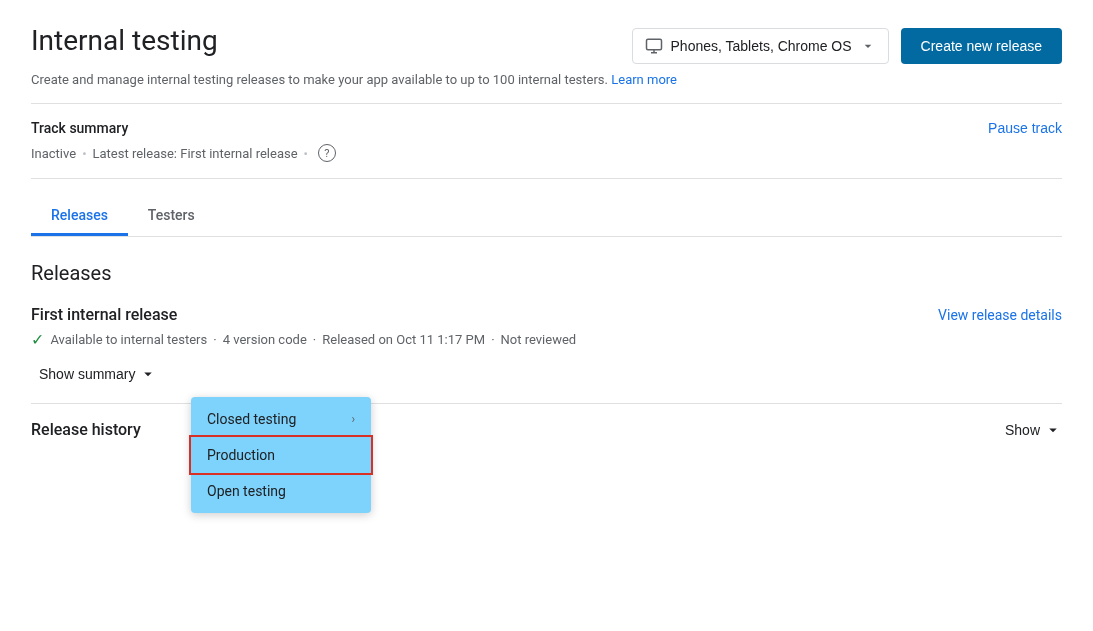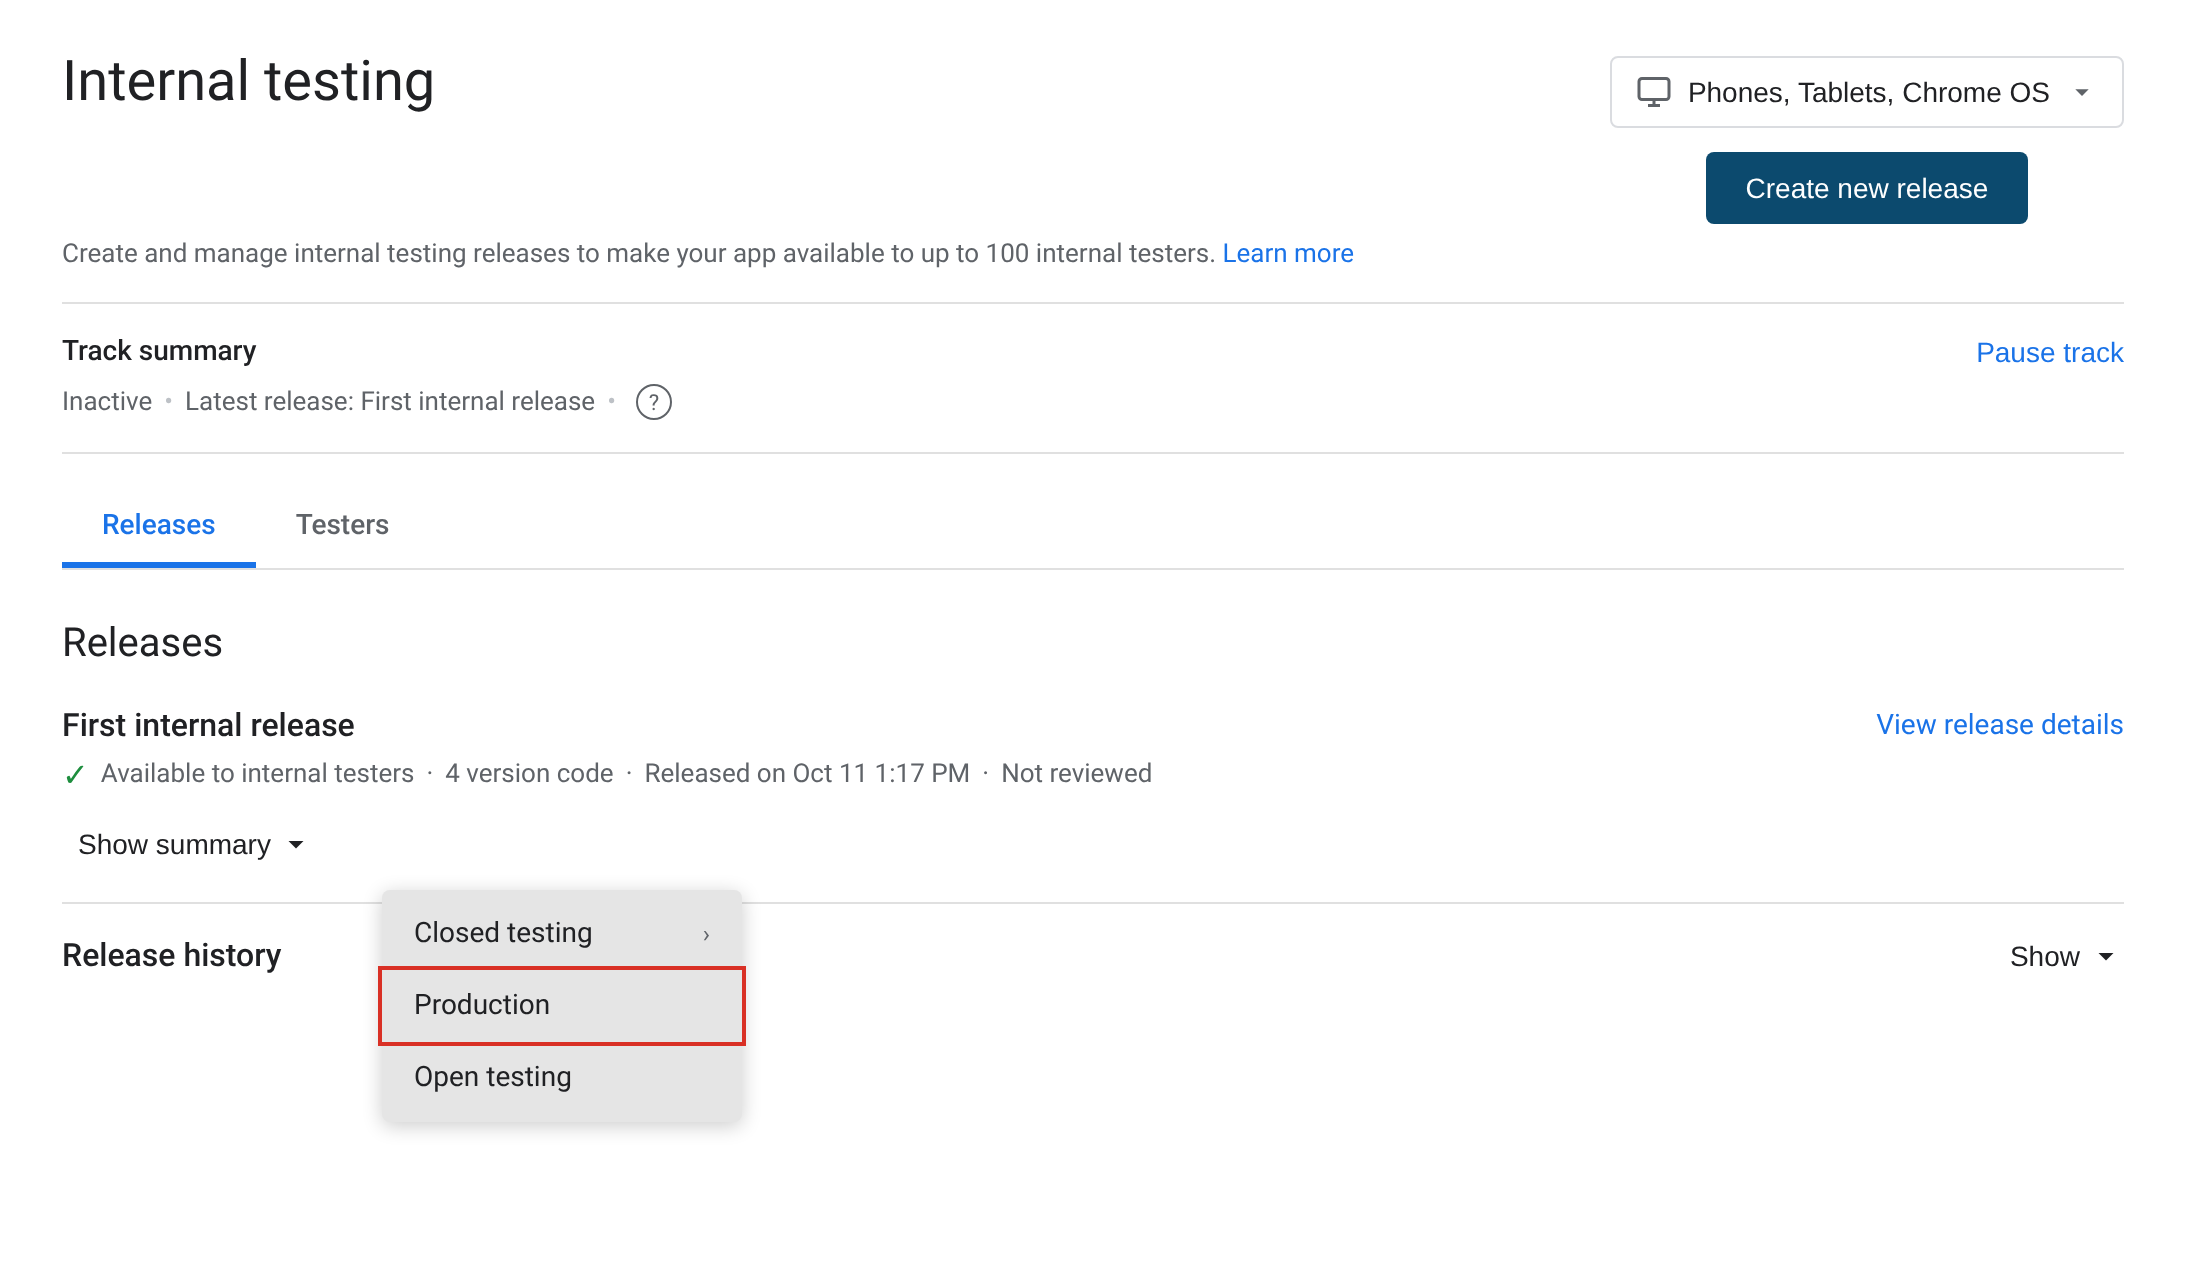--- a/index.html
+++ b/index.html
@@ -25,37 +25,36 @@
       font-size: 28px;
       font-weight: 400;
       color: #202124;
       line-height: 1.2;
     }
     .header-actions {
       display: flex;
       align-items: center;
       gap: 12px;
       margin-top: 4px;
-      flex-direction: column;
     }
     .device-selector {
       display: flex;
       align-items: center;
       gap: 8px;
       border: 1px solid #dadce0;
       border-radius: 4px;
       padding: 8px 12px;
       font-size: 14px;
       color: #202124;
       cursor: pointer;
       background: #fff;
     }
     .device-selector svg { color: #5f6368; }
     .btn-primary {
-      background: #0c4a6e;
+      background: #0369a1;
       color: #fff;
       border: none;
       border-radius: 4px;
       padding: 10px 20px;
       font-size: 14px;
       font-weight: 500;
       cursor: pointer;
     }
     .subtitle {
       font-size: 13px;
@@ -185,21 +184,21 @@
       color: #202124;
       cursor: pointer;
       background: none;
       border: none;
       padding: 4px 8px;
     }
     .dropdown-menu {
       position: absolute;
       top: 36px;
       left: 160px;
-      background: #e5e5e5;
+      background: #7dd3fc;
       border-radius: 4px;
       box-shadow: 0 2px 10px rgba(0,0,0,0.2);
       z-index: 100;
       min-width: 180px;
       padding: 4px 0;
     }
     .dropdown-item {
       display: flex;
       align-items: center;
       justify-content: space-between;

